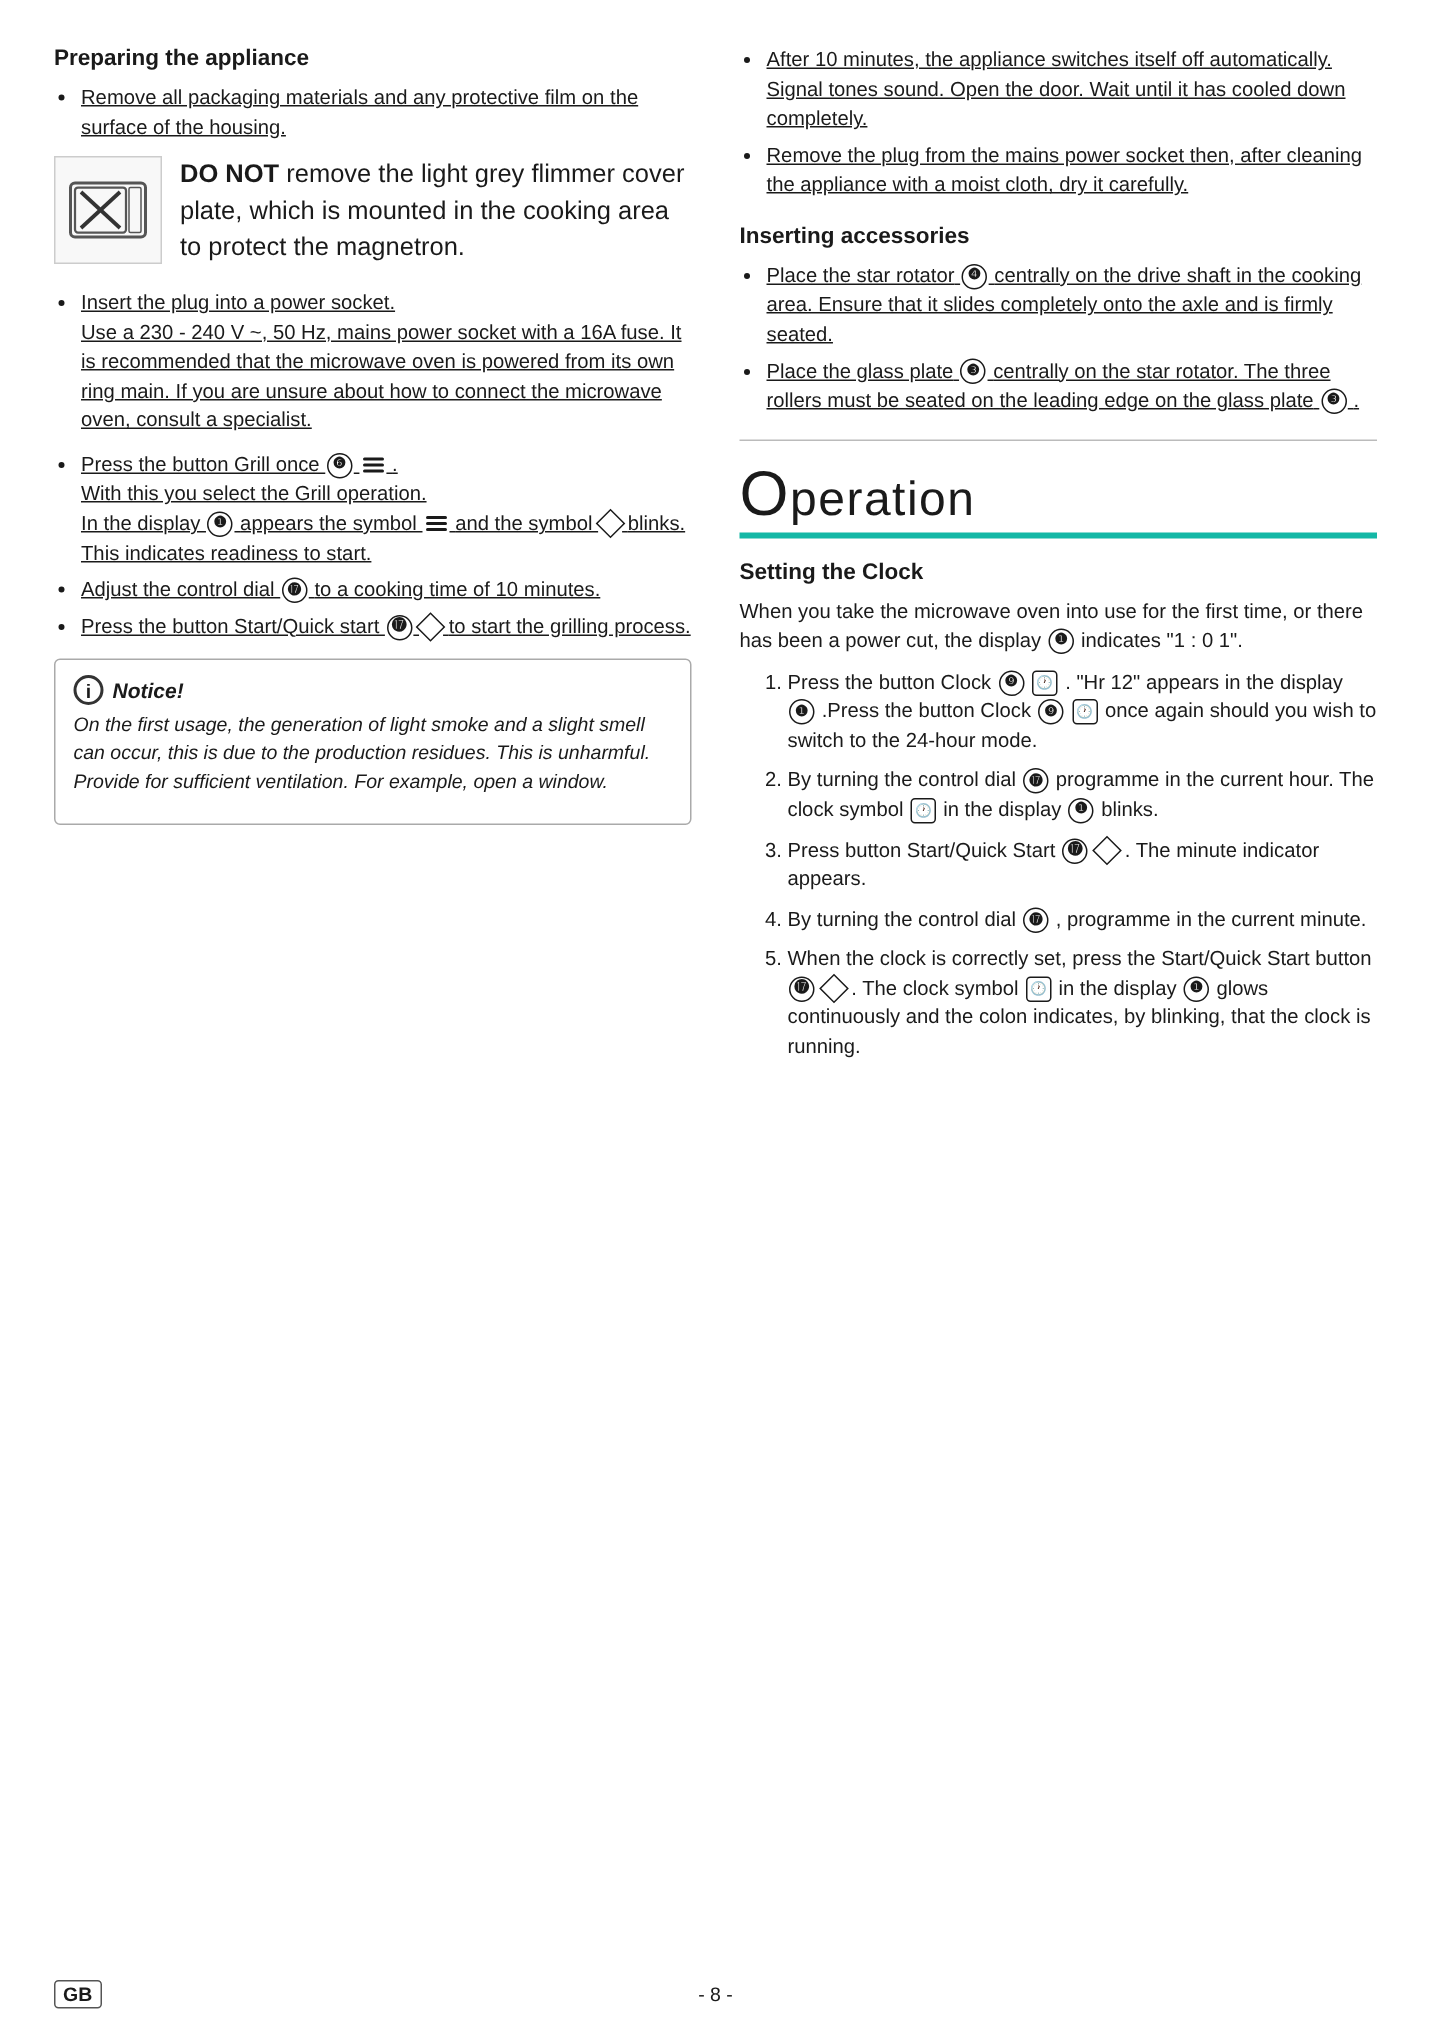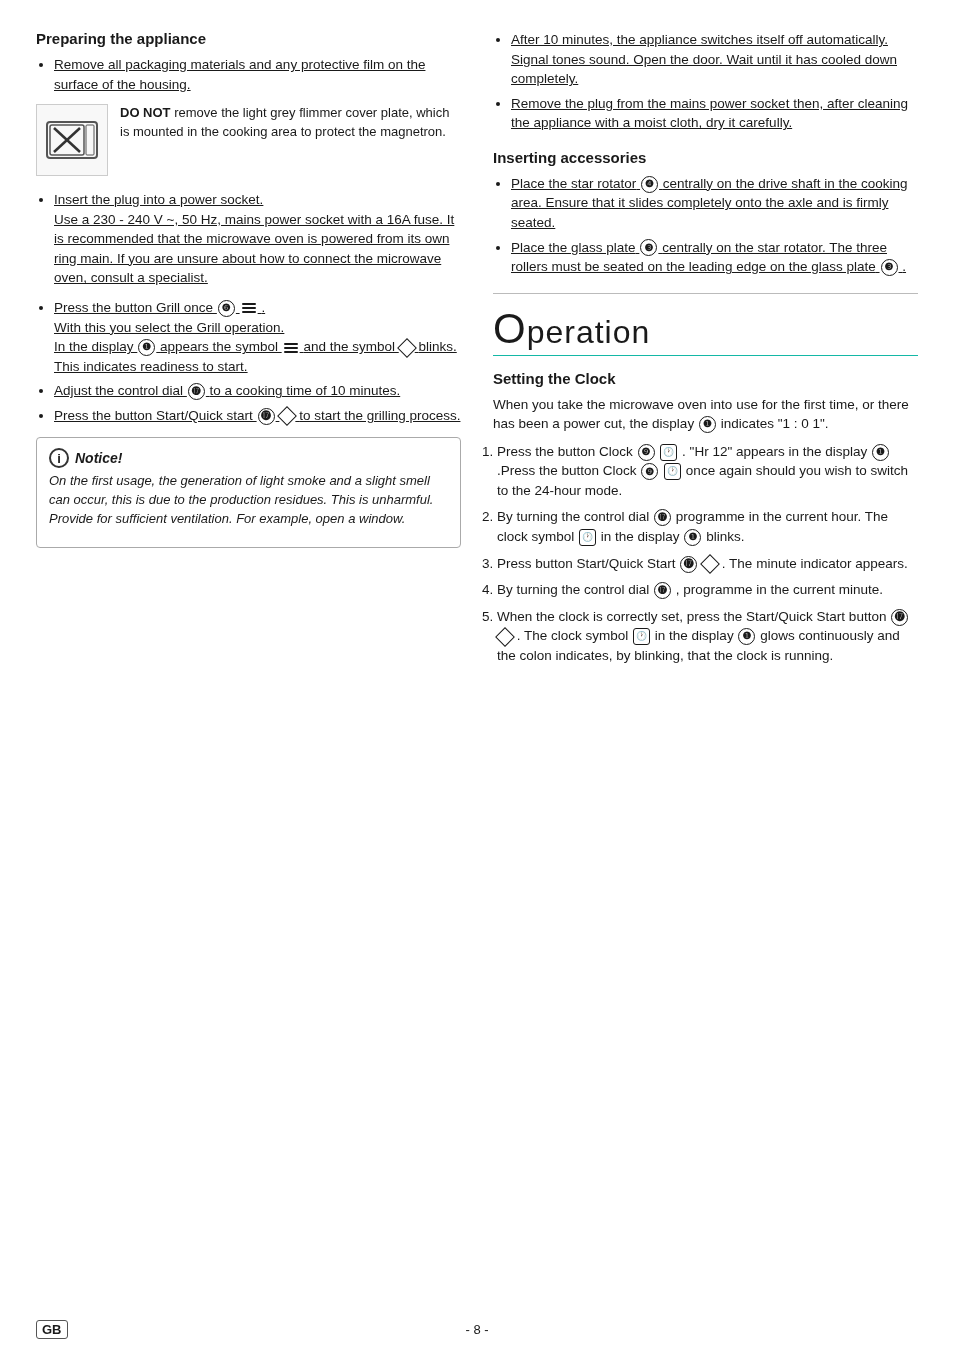--- a/index.html
+++ b/index.html
@@ -22,21 +22,21 @@
     .left-col { }
     .right-col { }
     h2 {
       font-size: 15px;
       font-weight: bold;
       margin-bottom: 8px;
     }
     h1.operation {
       font-size: 32px;
       font-weight: normal;
-      border-bottom: 1px solid #14b8a6;
+      border-bottom: 4px solid #14b8a6;
       margin-bottom: 14px;
       padding-bottom: 4px;
       letter-spacing: 1px;
     }
     h1.operation span.O-large {
       font-size: 42px;
       font-weight: normal;
       line-height: 1;
     }
     ul {
@@ -44,21 +44,21 @@
       margin-left: 18px;
       margin-bottom: 10px;
       text-decoration: underline;
     }
     ul li {
       margin-bottom: 5px;
       line-height: 1.45;
     }
     ol {
       list-style: decimal;
-      margin-left: 4px;
+      margin-left: 32px;
       margin-bottom: 10px;
     }
     ol li {
       margin-bottom: 7px;
       line-height: 1.45;
     }
     p {
       line-height: 1.45;
       margin-bottom: 8px;
     }
@@ -106,21 +106,21 @@
       width: 72px;
       height: 72px;
       border: 1px solid #ccc;
       flex-shrink: 0;
       display: flex;
       align-items: center;
       justify-content: center;
       background: #f8f8f8;
     }
     .do-not-text {
-      font-size: 13px;
+      font-size: 17px;
       line-height: 1.45;
     }
     .do-not-text strong {
       font-weight: bold;
     }
     .circled {
       display: inline-flex;
       align-items: center;
       justify-content: center;
       width: 17px;

